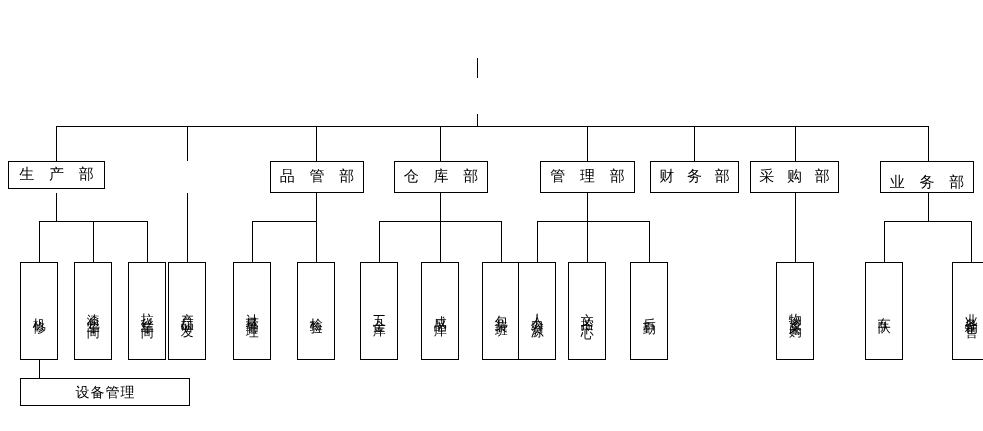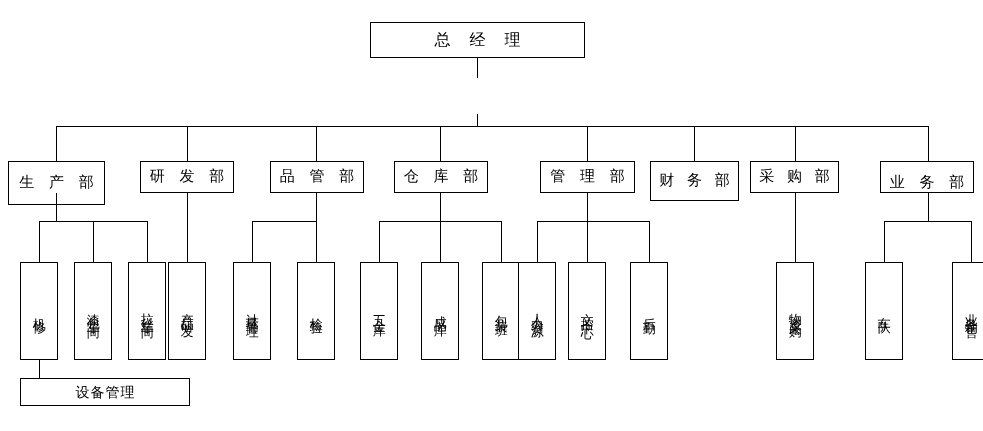--- a/index.html
+++ b/index.html
@@ -73,56 +73,50 @@
   }
   .line.h {
     height: 1px;
   }
 </style>
 </head>
 <body>
 
 <div id="chart">
 
-  <div class="node h top" style="left:370px; top:22px; width:215px; height:36px;">
-    <span>总 经 理</span>
-  </div>
 
   <div class="line v" style="left:477px; top:58px; height:20px;"></div>
 
 
   <div class="line v" style="left:477px; top:114px; height:13px;"></div>
 
   <div class="line h" style="left:56px; top:126px; width:873px;"></div>
 
   <div class="line v" style="left:56px; top:126px; height:35px;"></div>
   <div class="line v" style="left:187px; top:126px; height:35px;"></div>
   <div class="line v" style="left:316px; top:126px; height:35px;"></div>
   <div class="line v" style="left:440px; top:126px; height:35px;"></div>
   <div class="line v" style="left:587px; top:126px; height:35px;"></div>
   <div class="line v" style="left:694px; top:126px; height:35px;"></div>
   <div class="line v" style="left:795px; top:126px; height:35px;"></div>
   <div class="line v" style="left:928px; top:126px; height:35px;"></div>
 
-  <div class="node h" style="left:8px; top:161px; width:97px; height:44px;">
+  <div class="node h" style="left:8px; top:161px; width:97px; height:28px;">
     <span>生 产 部</span>
-  </div>
-  <div class="node h" style="left:140px; top:161px; width:94px; height:32px;">
-    <span>研 发 部</span>
   </div>
   <div class="node h" style="left:394px; top:161px; width:94px; height:32px;">
     <span>仓 库 部</span>
   </div>
   <div class="node h" style="left:270px; top:161px; width:94px; height:32px;">
     <span>品 管 部</span>
   </div>
   <div class="node h" style="left:540px; top:161px; width:95px; height:32px;">
     <span>管 理 部</span>
   </div>
-  <div class="node h tight" style="left:650px; top:161px; width:89px; height:40px;">
+  <div class="node h tight" style="left:650px; top:161px; width:89px; height:32px;">
     <span>财 务 部</span>
   </div>
   <div class="node h tight" style="left:750px; top:161px; width:89px; height:32px;">
     <span>采 购 部</span>
   </div>
   <div class="node h" style="left:880px; top:161px; width:94px; height:32px;align-items:flex-end;">
     <span>业 务 部</span>
   </div>
 
   <div class="line v" style="left:56px; top:193px; height:28px;"></div>

